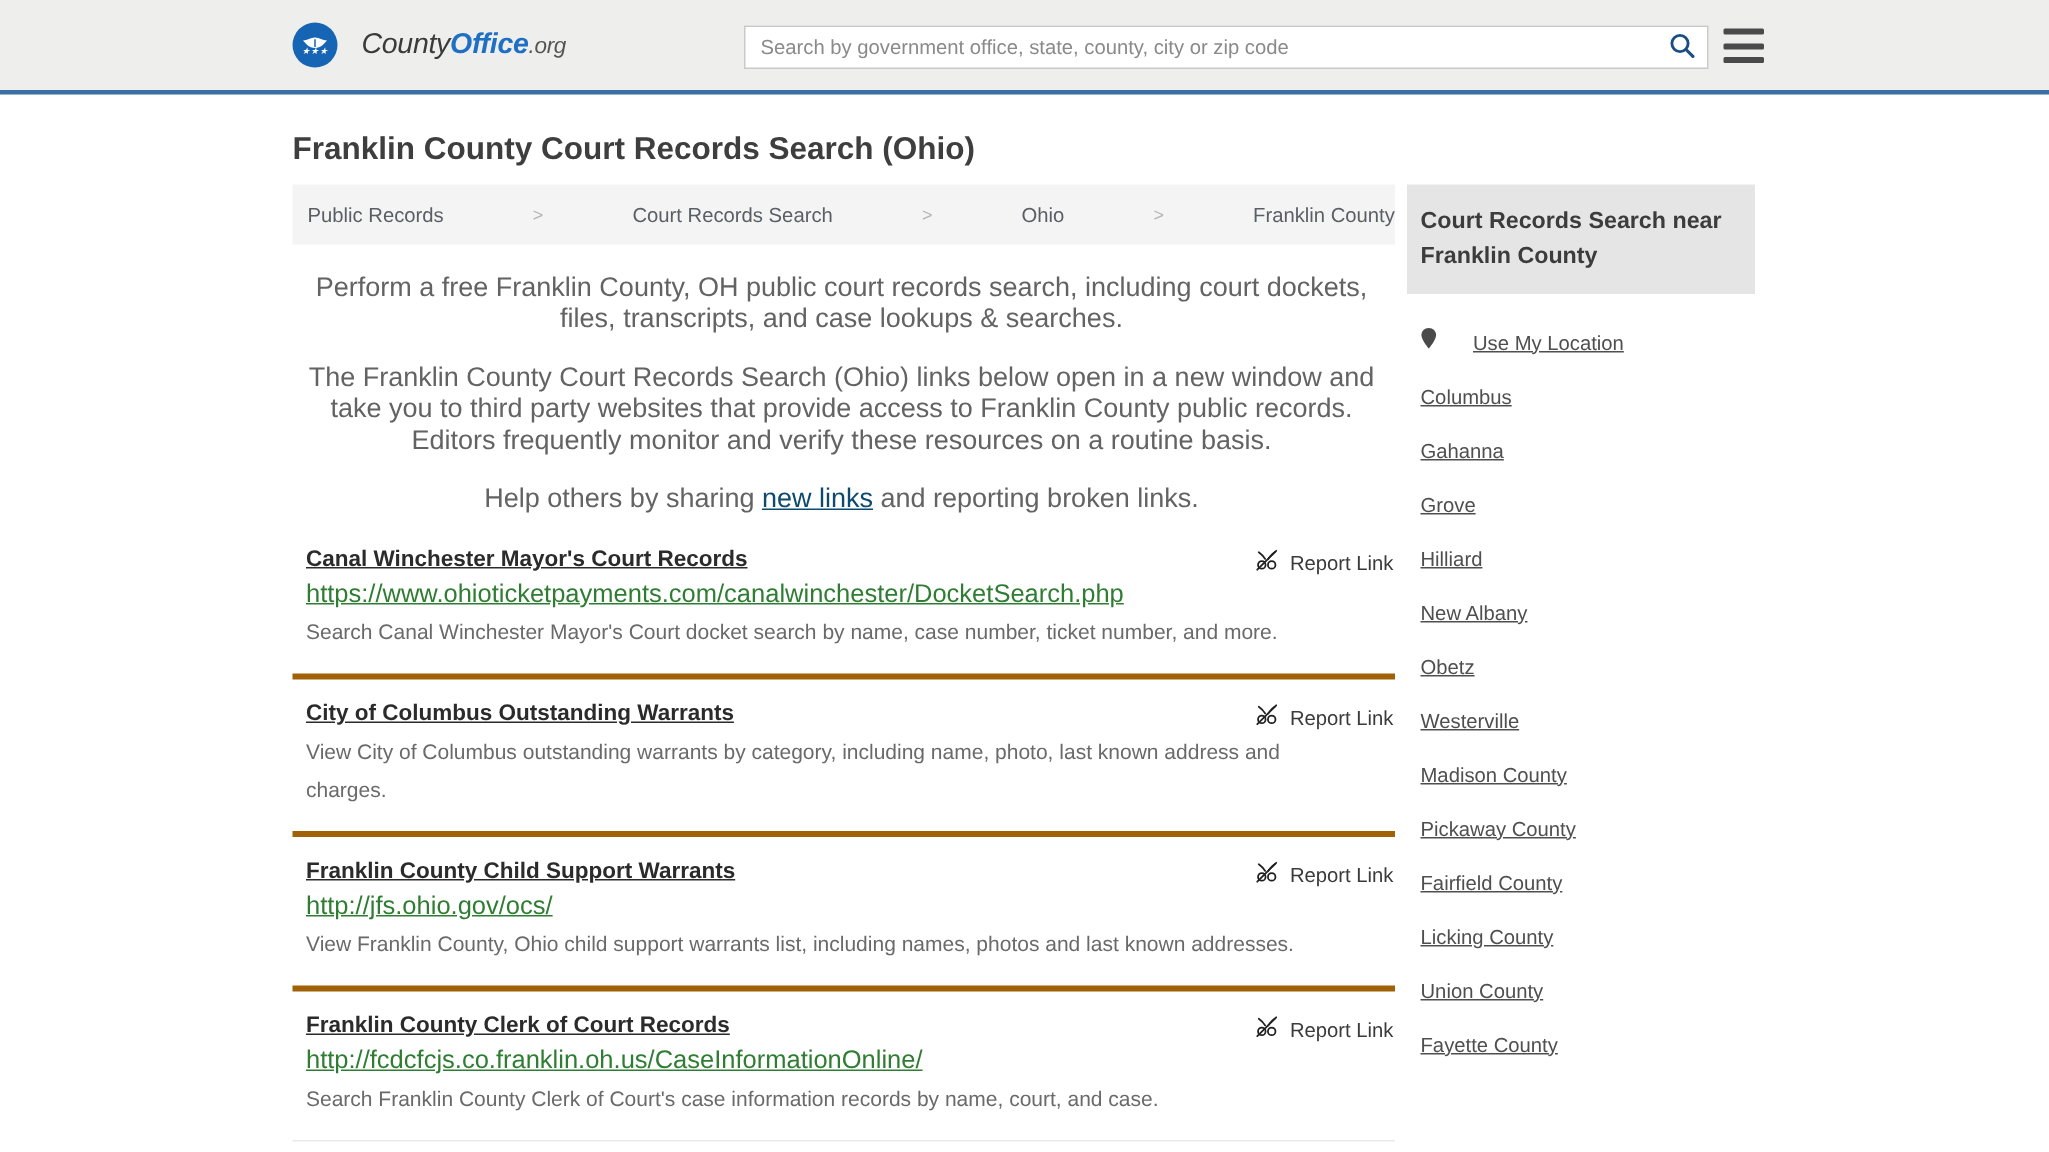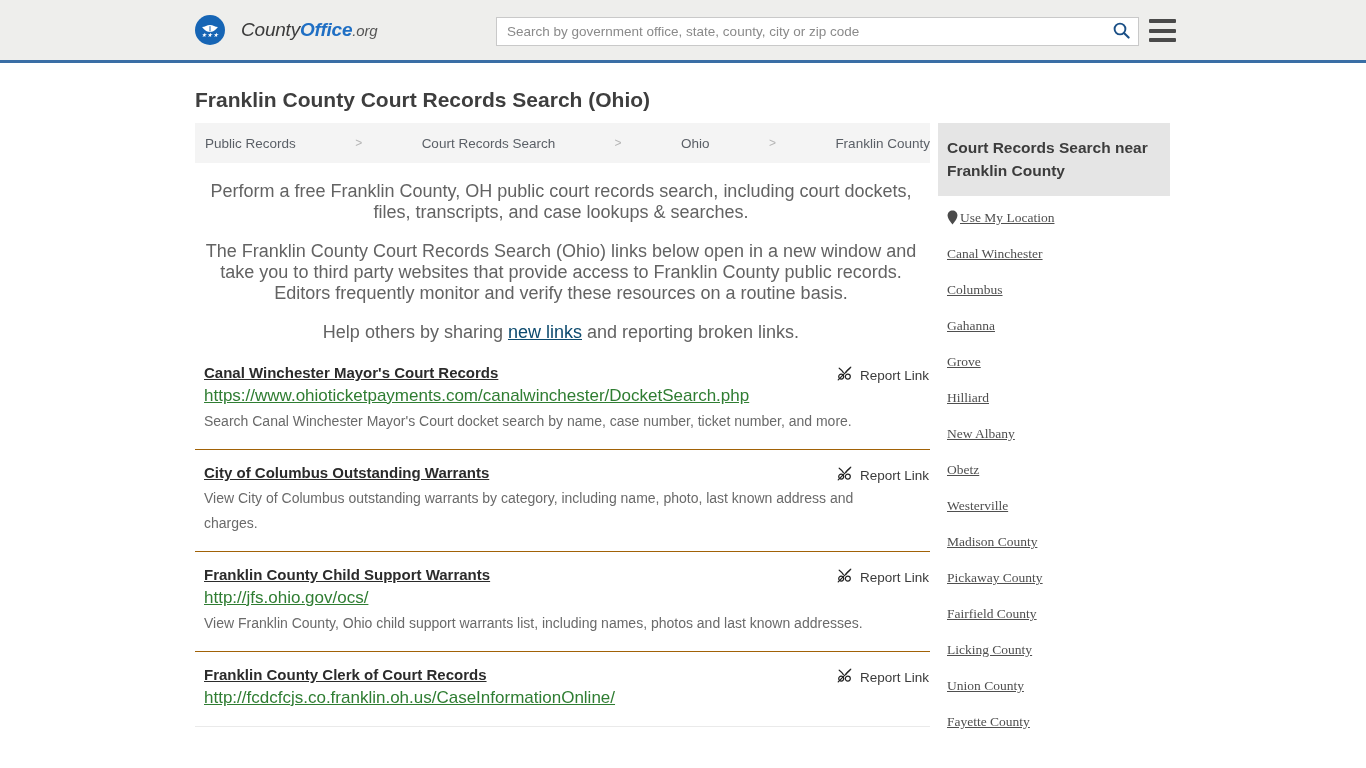--- a/index.html
+++ b/index.html
@@ -152,21 +152,21 @@
   .intro p a {
     color: #0c4a6e;
     text-decoration: underline;
     font-weight: normal;
   }
 
   .results { margin-top: 21px; }
   .result {
     position: relative;
     padding: 0 0 15px 9px;
-    border-bottom: 1px solid #a16207;
+    border-bottom: 4px solid #a16207;
     margin-bottom: 14px;
   }
   .result:last-child { border-bottom: 1px solid #eaeaea; }
   .result-title {
     display: inline-block;
     font-size: 15px;
     font-weight: bold;
     color: #2b2b2b;
     text-decoration: underline;
     margin: 0 0 5px 0;
@@ -212,25 +212,24 @@
   .sidebar-head h2 {
     margin: 0;
     font-size: 15.5px;
     font-weight: bold;
     line-height: 23px;
     color: #3c3c3c;
   }
   .sidebar-list { margin-top: 14px; }
   .sidebar-item {
     display: flex;
-    align-items: flex-start;
-    gap: 2px;
+    align-items: center;
+    gap: 24px;
     padding: 0 0 0 9px;
     height: 36px;
-    font-family: Liberation Serif, serif;
   }
   .sidebar-item a {
     font-size: 13.5px;
     color: #4f4f4f;
     text-decoration: underline;
   }
   .pin-icon { display: block; flex: 0 0 auto; }
 </style>
 </head>
 <body>
@@ -350,20 +349,21 @@
             <svg width="15" height="15" viewBox="0 0 15 15" aria-hidden="true">
               <path d="M2.2 2.2 C4.6 4.0 5.6 5.2 6.4 6.6 M12.8 2.2 C10.4 4.0 9.4 5.2 8.6 6.6" stroke="#222" stroke-width="1.2" fill="none" stroke-linecap="round"></path>
               <circle cx="4.2" cy="10.6" r="2.5" fill="none" stroke="#222" stroke-width="1.2"></circle>
               <circle cx="10.8" cy="10.6" r="2.5" fill="none" stroke="#222" stroke-width="1.2"></circle>
               <line x1="1.2" y1="13.8" x2="13.8" y2="1.2" stroke="#222" stroke-width="1.2" stroke-linecap="round"></line>
             </svg>
           </span>
           <span>Report Link</span>
         </a>
         <a class="result-url" href="#">http://fcdcfcjs.co.franklin.oh.us/CaseInformationOnline/</a>
+        <p class="result-desc">Search Franklin County Clerk of Court's case information records by name, court, and case.</p>
       </div>
 
     </div>
   </div>
 
   <aside class="sidebar">
     <div class="sidebar-head">
       <h2>Court Records Search near Franklin County</h2>
     </div>
     <div class="sidebar-list">
@@ -371,23 +371,20 @@
       <div class="sidebar-item">
         <span class="pin-icon">
           <svg width="11" height="15" viewBox="0 0 11 15" aria-hidden="true">
             <path d="M5.5 0.6 C2.7 0.6 0.6 2.7 0.6 5.4 C0.6 8.9 5.5 14.4 5.5 14.4 C5.5 14.4 10.4 8.9 10.4 5.4 C10.4 2.7 8.3 0.6 5.5 0.6 Z" fill="#4a4a4a"></path>
           </svg>
         </span>
         <a href="#">Use My Location</a>
       </div>
 
       <div class="sidebar-item">
-        <a href="#">Canal Winchester</a>
-      </div>
-      <div class="sidebar-item">
         <a href="#">Columbus</a>
       </div>
       <div class="sidebar-item">
         <a href="#">Gahanna</a>
       </div>
       <div class="sidebar-item">
         <a href="#">Grove</a>
       </div>
       <div class="sidebar-item">
         <a href="#">Hilliard</a>

